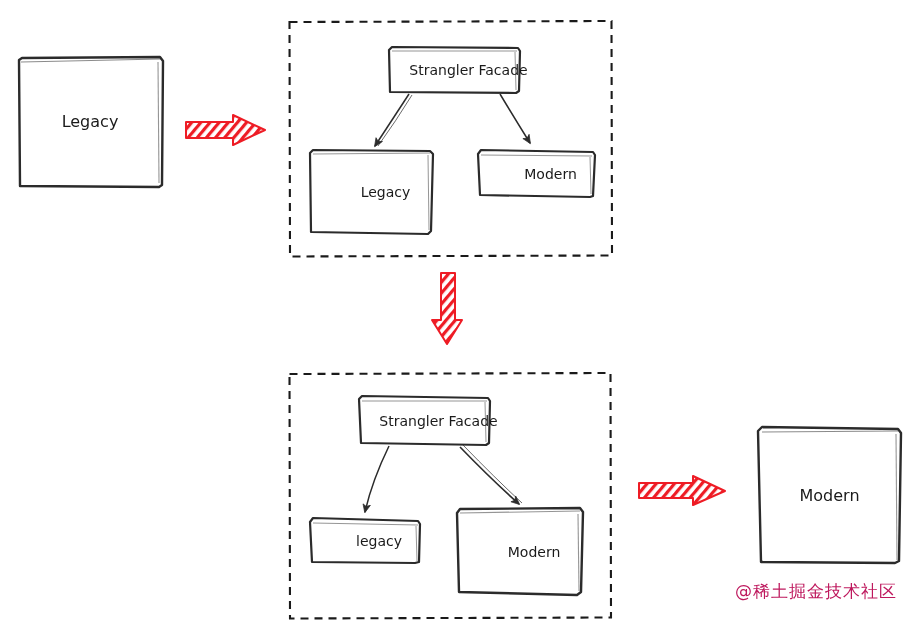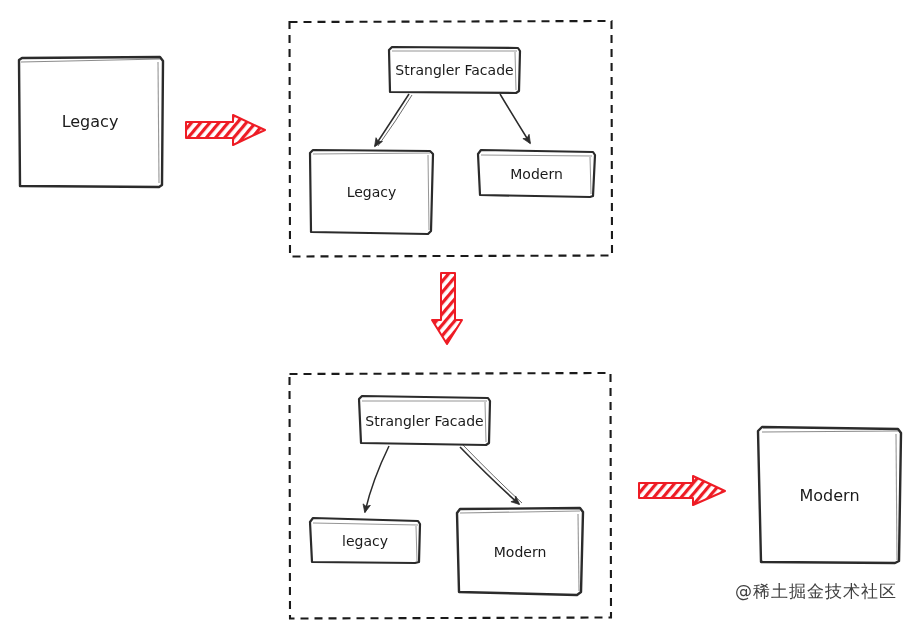--- a/index.html
+++ b/index.html
@@ -34,24 +34,24 @@
     position: absolute;
     display: flex;
     align-items: center;
     justify-content: center;
     color: #1a1a1a;
     font-family: "DejaVu Sans", sans-serif;
     white-space: nowrap;
     pointer-events: none;
   }
   .label-lg { font-size: 16px; }
-  .label-md { font-size: 14px; }
+  .label-md { font-size: 14px; padding-left: 14px; }
   .watermark {
     position: absolute;
-    color: #404040;
+    color: #be185d;
     font-size: 17px;
     letter-spacing: 1px;
     font-family: "DejaVu Sans", sans-serif;
     white-space: nowrap;
   }
 </style>
 </head>
 <body>
 
 <div id="diagram-root">

